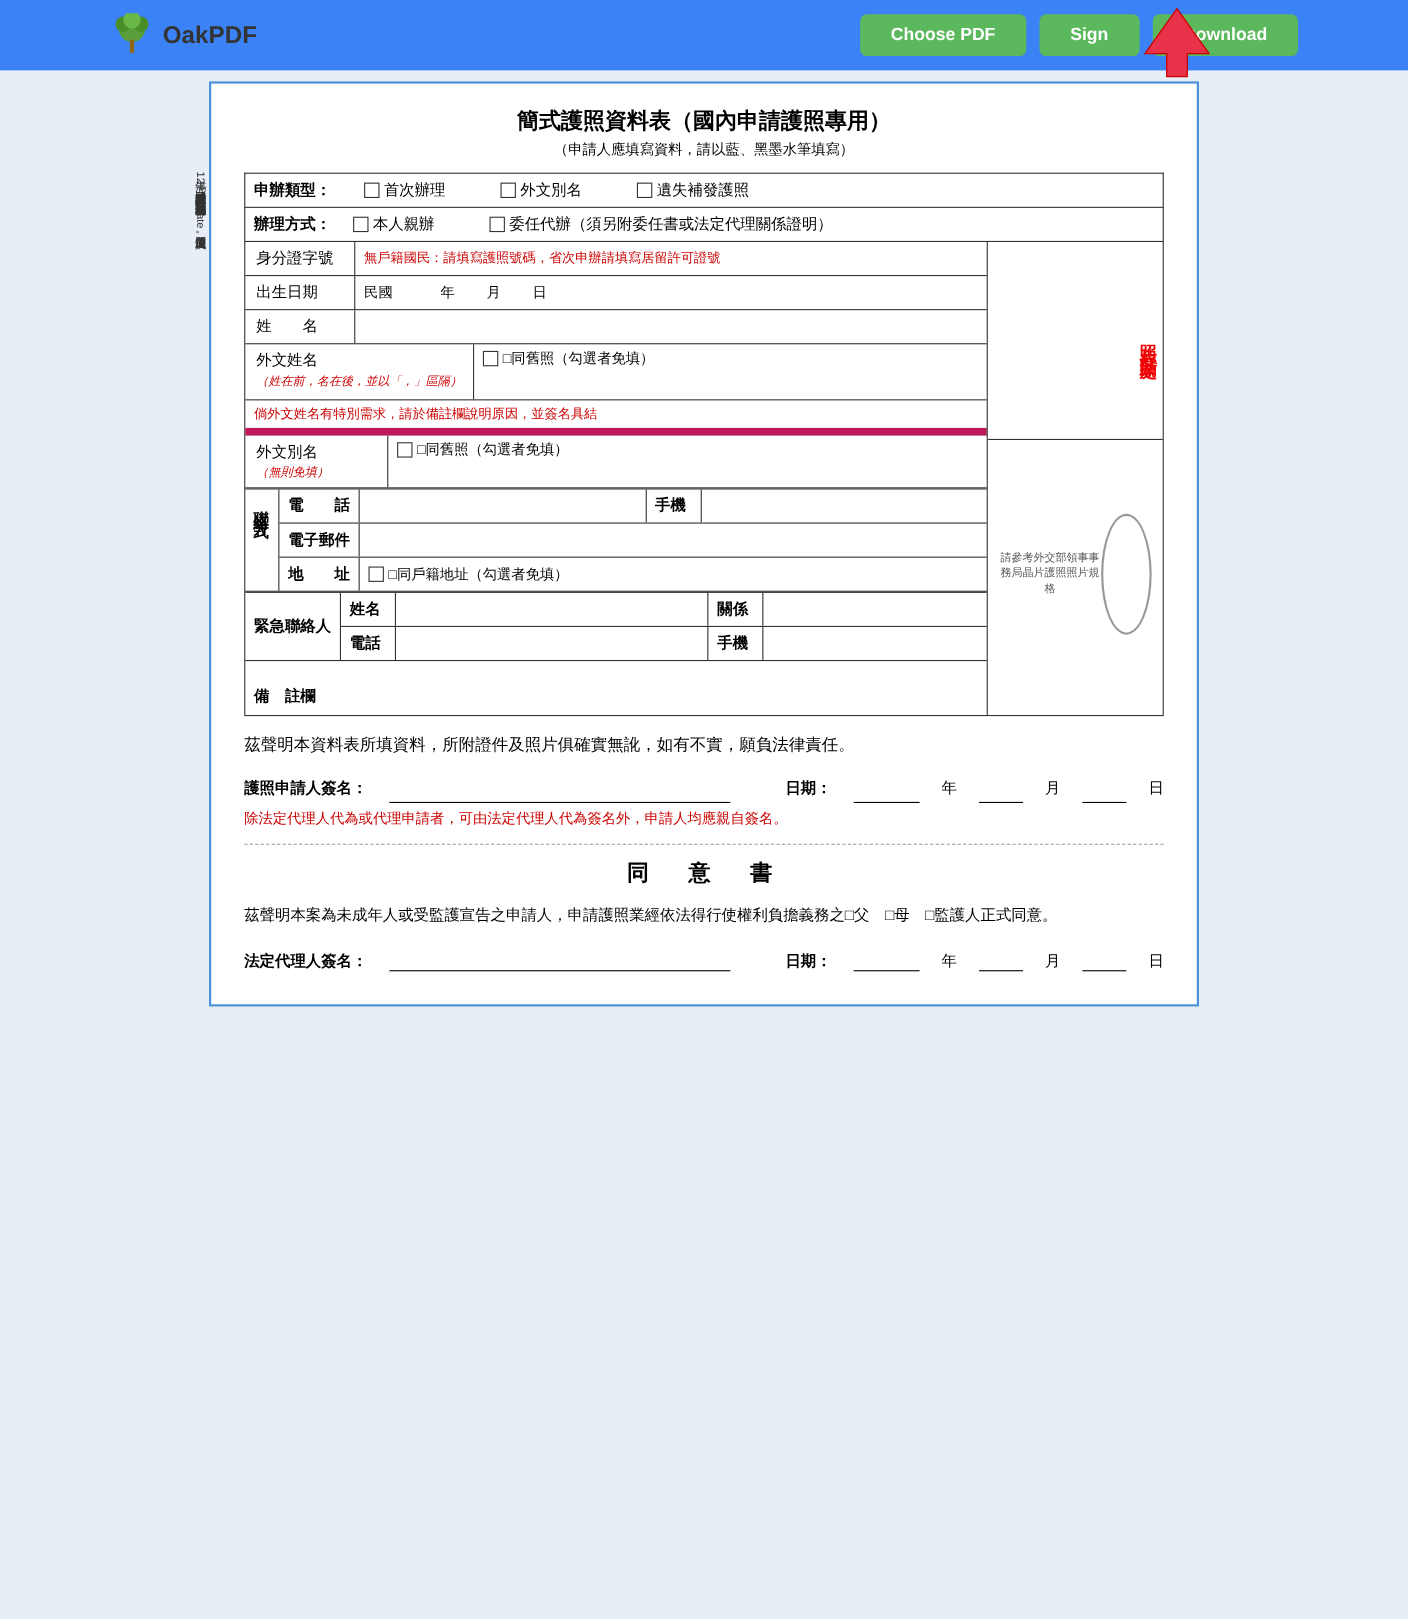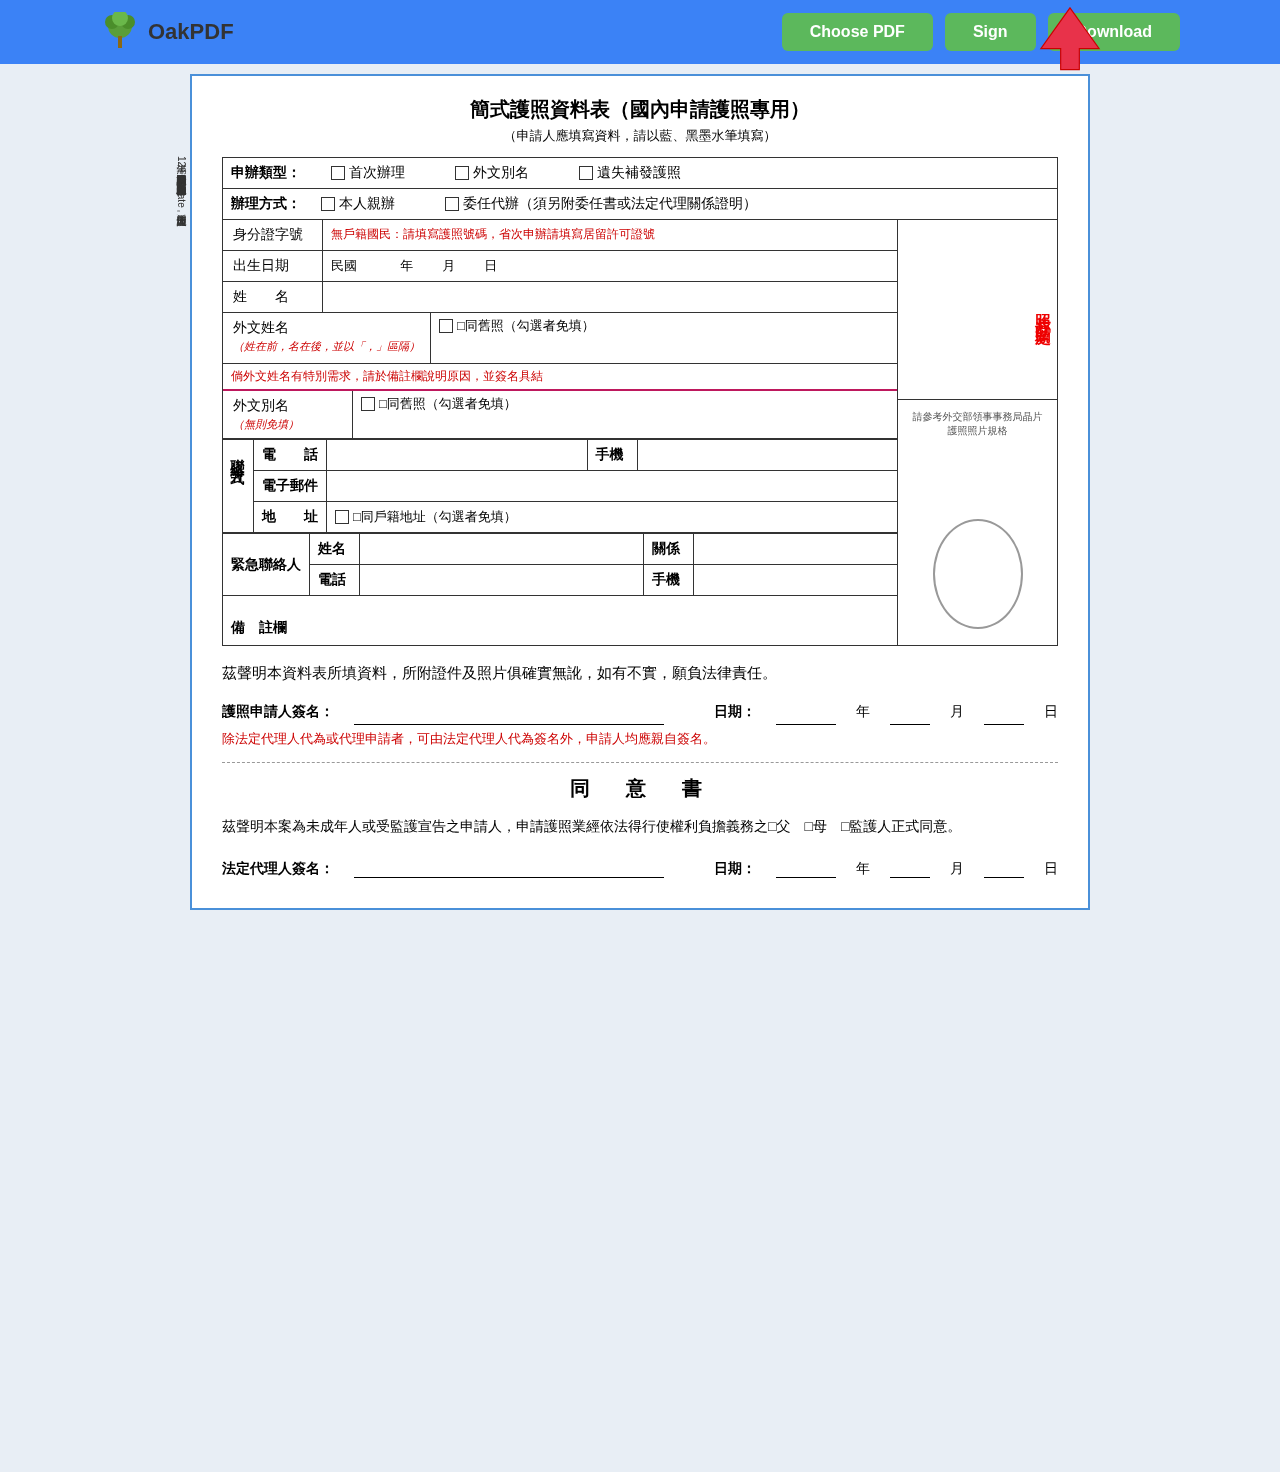--- a/index.html
+++ b/index.html
@@ -163,23 +163,23 @@
       letter-spacing: 4px;
       border-bottom: 1px solid #333;
       width: 100%;
       text-align: center;
       height: 180px;
     }
 
     .photo-oval-area {
       flex: 1;
       display: flex;
-      flex-direction: column;
-      align-items: center;
-      justify-content: space-between;
+      flex-direction: row;
+      align-items: center;
+      justify-content: center;
       padding: 10px;
       font-size: 10px;
       color: #555;
       text-align: center;
     }
 
     .oval-frame {
       width: 90px;
       height: 110px;
       border: 2px solid #999;
@@ -350,21 +350,21 @@
           </div>
         </div>
 
         <div class="form-row">
           <div class="field-label">
             <span>姓　　名</span>
           </div>
           <div class="field-value"></div>
         </div>
 
-        <div class="form-row" style="flex-direction:column; border-bottom: 2px solid #be185d;">
+        <div class="form-row" style="flex-direction:column; border-bottom: 7px solid #be185d;">
           <div style="display:flex; align-items:stretch; border-bottom:1px solid #333;">
             <div class="field-label wide" style="flex-direction:column; align-items:flex-start; gap:2px; min-height:50px;">
               <span>外文姓名</span>
               <span class="sub-note">（姓在前，名在後，並以「，」區隔）</span>
             </div>
             <div style="flex:1; display:flex; flex-direction:column; padding:4px 8px;">
               <div class="checkbox-item">
                 <span class="checkbox-box"></span>
                 <span style="font-size:13px;">□同舊照（勾選者免填）</span>
               </div>

